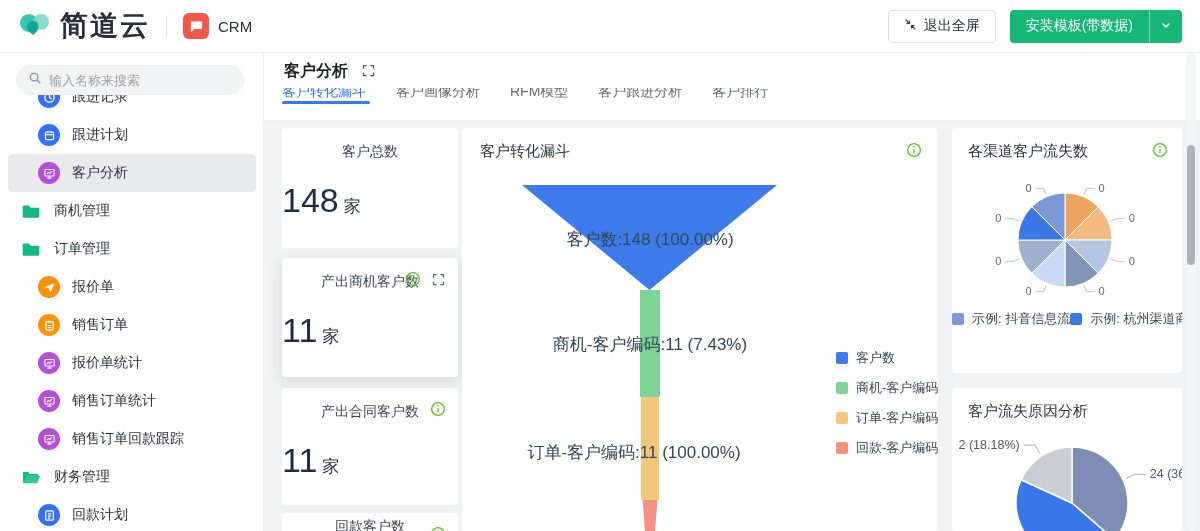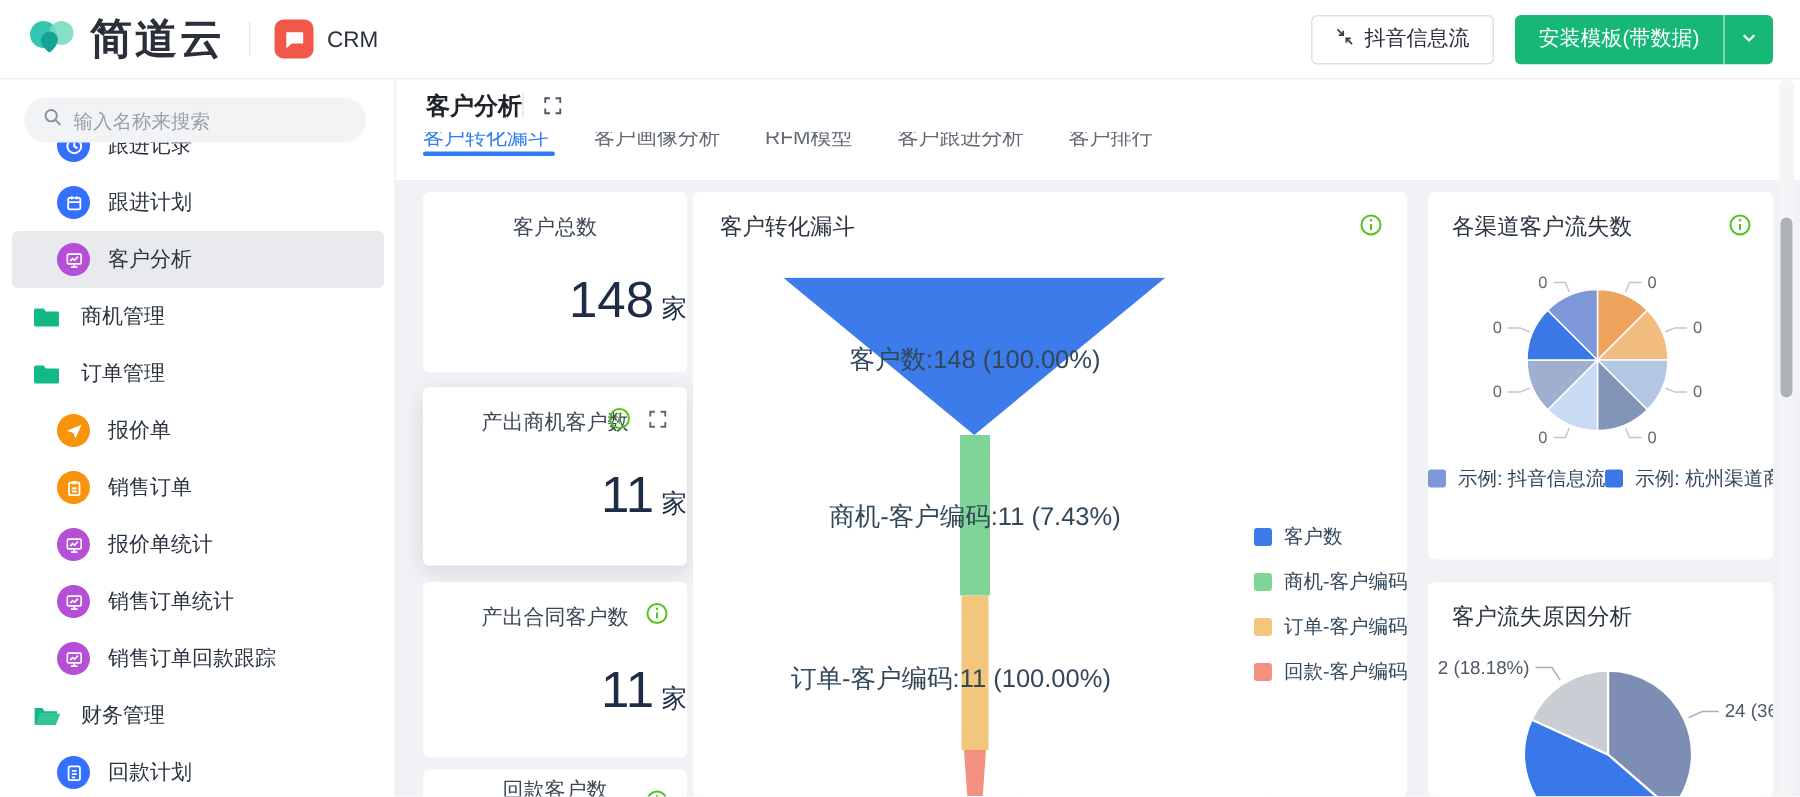--- a/index.html
+++ b/index.html
@@ -58,21 +58,21 @@
   .tabs-base { position:absolute; left:0; top:56px; right:0; height:12px; background:#fff;
                border-bottom:1px solid #ebedf0; }
   .tab-underline { position:absolute; left:18px; top:48px; width:88px; height:3px; background:#2f7cf6;
                    border-radius:2px; z-index:2; }
 
   .card { position:absolute; background:#fff; border-radius:4px; overflow:hidden; }
   .card-title { position:absolute; left:18px; top:14px; font-size:15px; font-weight:500; color:#2b3440; }
   .card-info  { position:absolute; right:14px; top:14px; }
 
   
-  .stat-card { left:18px; width:176px; text-align:right; }
+  .stat-card { left:18px; width:176px; text-align:left; }
   .stat-card.shadow { box-shadow:0 4px 14px rgba(31,41,55,.12); }
   .stat-title { margin-top:15px; font-size:14px; color:#3d4757; display:flex; justify-content:center;
                 align-items:center; gap:6px; }
   .stat-title.peek { margin-top:5px; }
   .stat-icons { position:absolute; right:12px; top:13px; display:flex; gap:10px; align-items:center; }
   .stat-value { margin-top:20px; font-size:34px; color:#1f2c48; font-weight:500; }
   .stat-unit  { font-size:17px; font-weight:400; margin-left:5px; color:#1f2c48; }
 
   
   .funnel-stage { position:absolute; }
@@ -110,21 +110,21 @@
     </span>
     <span class="ws-name">CRM</span>
   </div>
   <div class="spacer"></div>
   <button class="btn-exit">
     <span>
       <svg width="13" height="13" viewBox="0 0 24 24" fill="none" stroke="#3a3f45" stroke-width="2.2">
         <path d="M10 10L3 3M10 4.5V10H4.5M14 14l7 7M14 19.5V14h5.5"></path>
       </svg>
     </span>
-    <span>抖音信息流</span>
+    <span>退出全屏</span>
   </button>
   <div class="btn-group">
     <button class="btn-install" id="btn-install" style="background: rgb(22, 183, 119);">安装模板(带数据)</button>
     <button class="btn-caret" id="btn-caret" style="background: rgb(22, 183, 119);">
       <span>
         <svg width="12" height="12" viewBox="0 0 24 24" fill="none" stroke="#fff" stroke-width="3">
             <path d="M5 9l7 7 7-7"></path>
           </svg>
       </span>
     </button>

